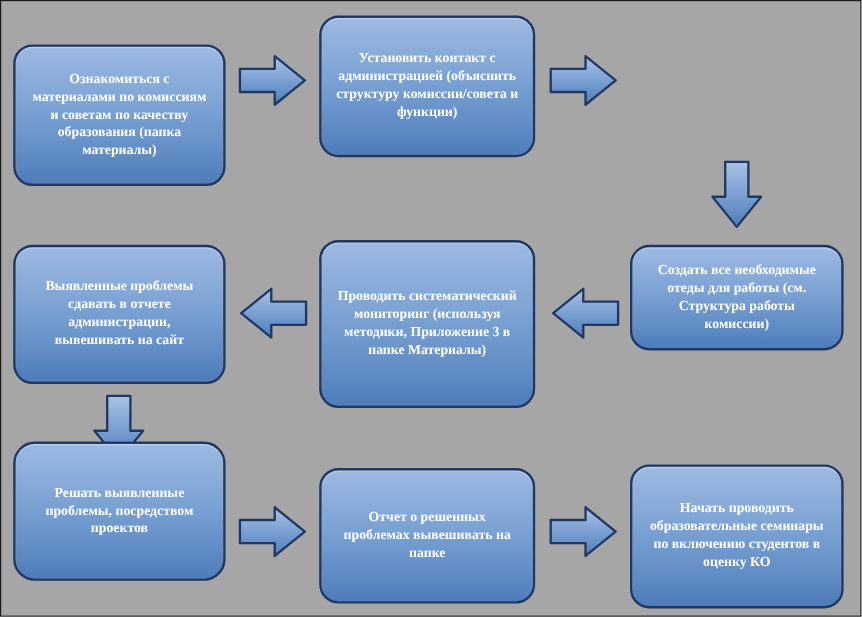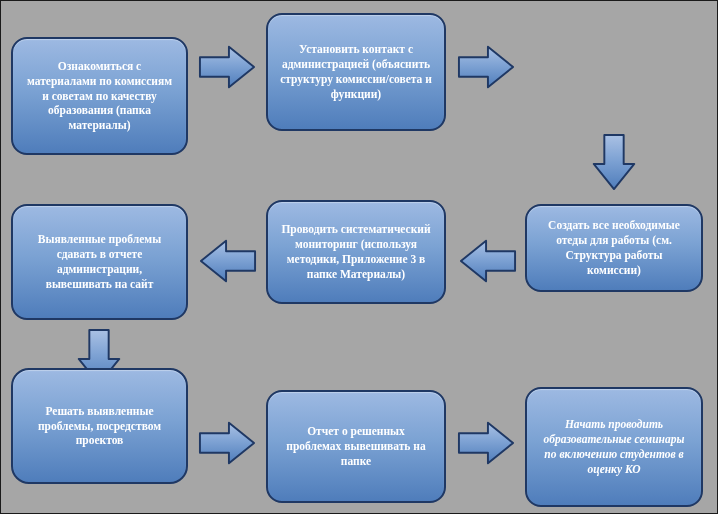--- a/index.html
+++ b/index.html
@@ -33,25 +33,25 @@
   .arrow {
     position: absolute;
     display: block;
   }
   .arrow svg { display: block; }
   
   .pos-b1 { left: 10px;  top: 4px;  width: 177px; height: 118px; margin-top: 32px; }
   .pos-b2 { left: 265px; top: 12px;  width: 180px; height: 118px; }
   .pos-b3 { left: 524px; top: 20px;  width: 178px; height: 106px; }
   .pos-b4 { left: 524px; top: 203px; width: 178px; height: 88px; }
-  .pos-b5 { left: 265px; top: 199px; width: 180px; height: 104px; }
+  .pos-b5 { left: 265px; top: 199px; width: 180px; height: 140px; }
   .pos-b6 { left: 10px;  top: 203px; width: 177px; height: 116px; font-family: Liberation Serif, serif; }
   .pos-b7 { left: 10px;  top: 367px; width: 177px; height: 116px; border-radius: 18px; }
   .pos-b8 { left: 265px; top: 389px; width: 180px; height: 113px; }
-  .pos-b9 { left: 524px; top: 386px; width: 178px; height: 120px; font-style: italic; }
+  .pos-b9 { left: 524px; top: 386px; width: 178px; height: 120px; }
   
   .pos-a1 { left: 197px; top: 43px; }
   .pos-a2 { left: 456px; top: 43px; }
   .pos-a3 { left: 590px; top: 132px; }
   .pos-a4 { left: 458px; top: 237px; }
   .pos-a5 { left: 198px; top: 237px; }
   .pos-a6 { left: 75px;  top: 327px; }
   .pos-a7 { left: 197px; top: 419px; }
   .pos-a8 { left: 456px; top: 419px; }
   .defs-holder { position: absolute; width: 0; height: 0; overflow: hidden; }

